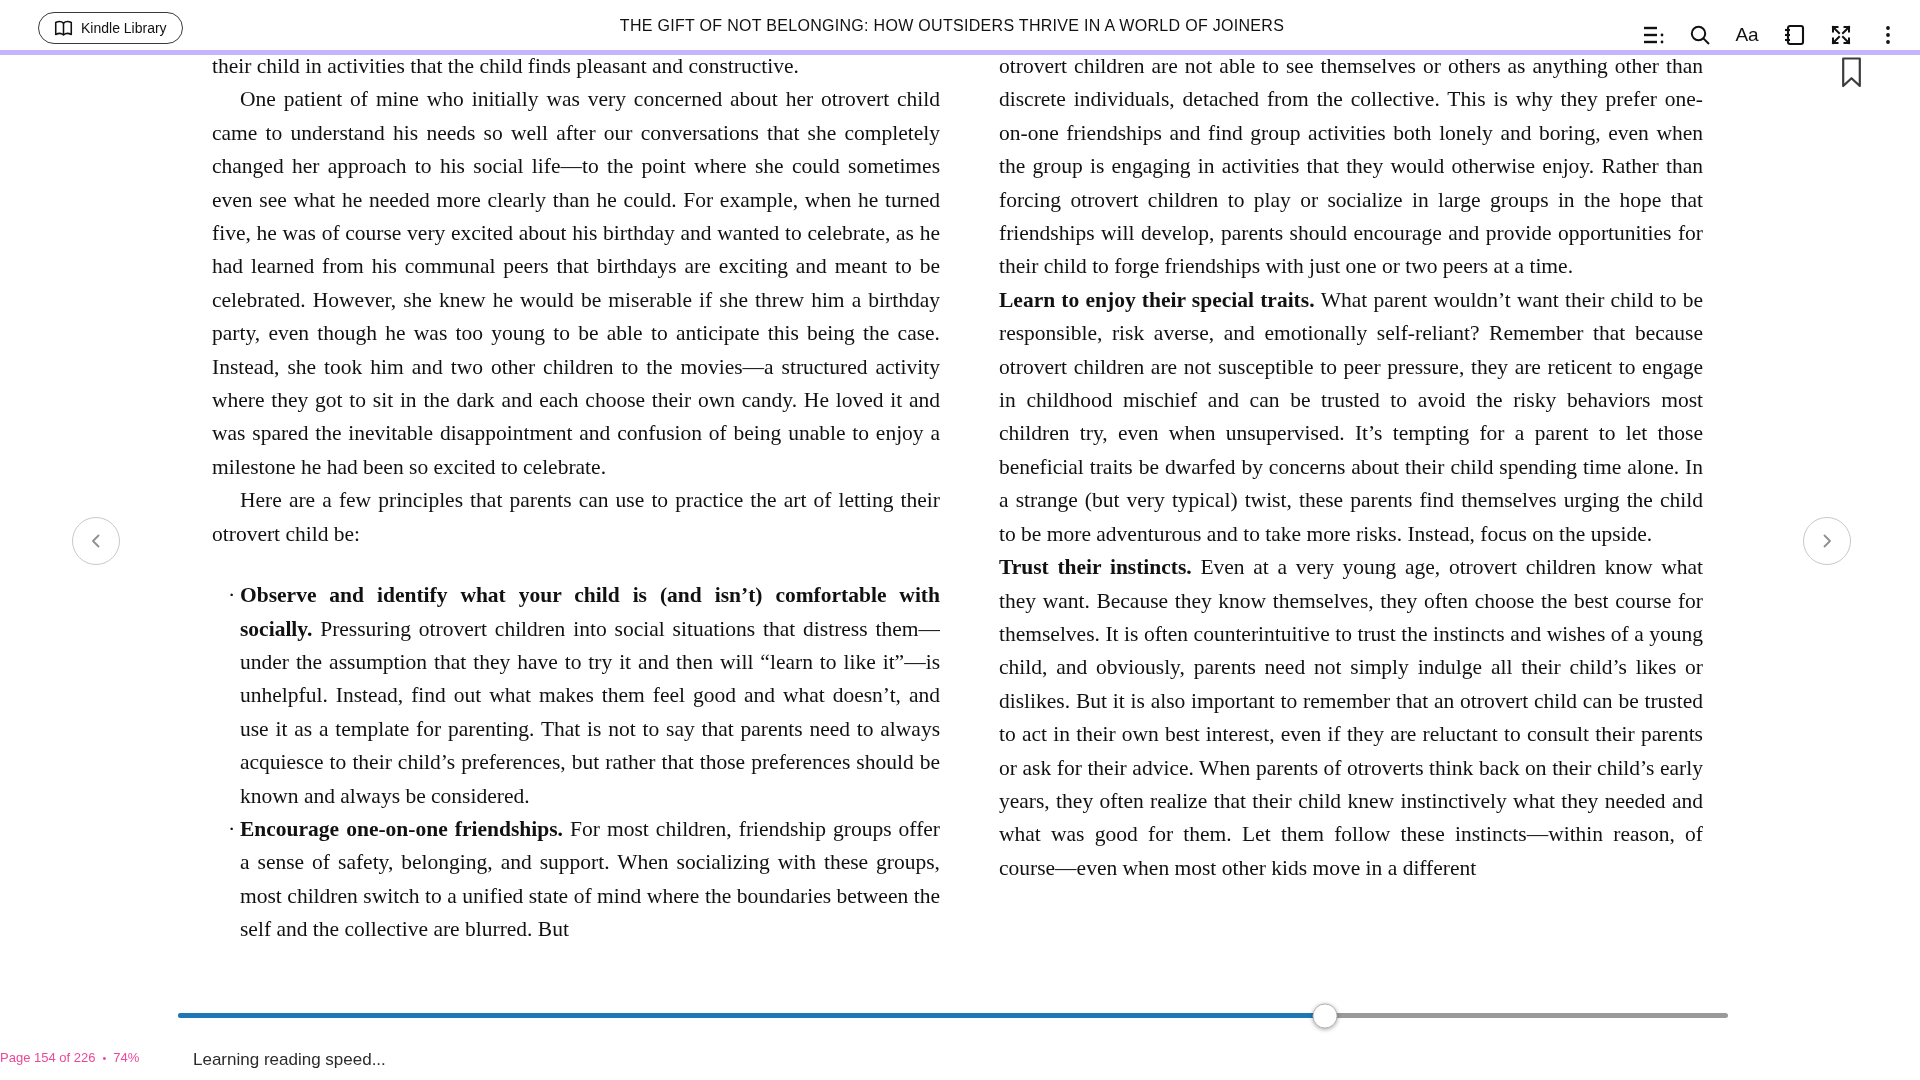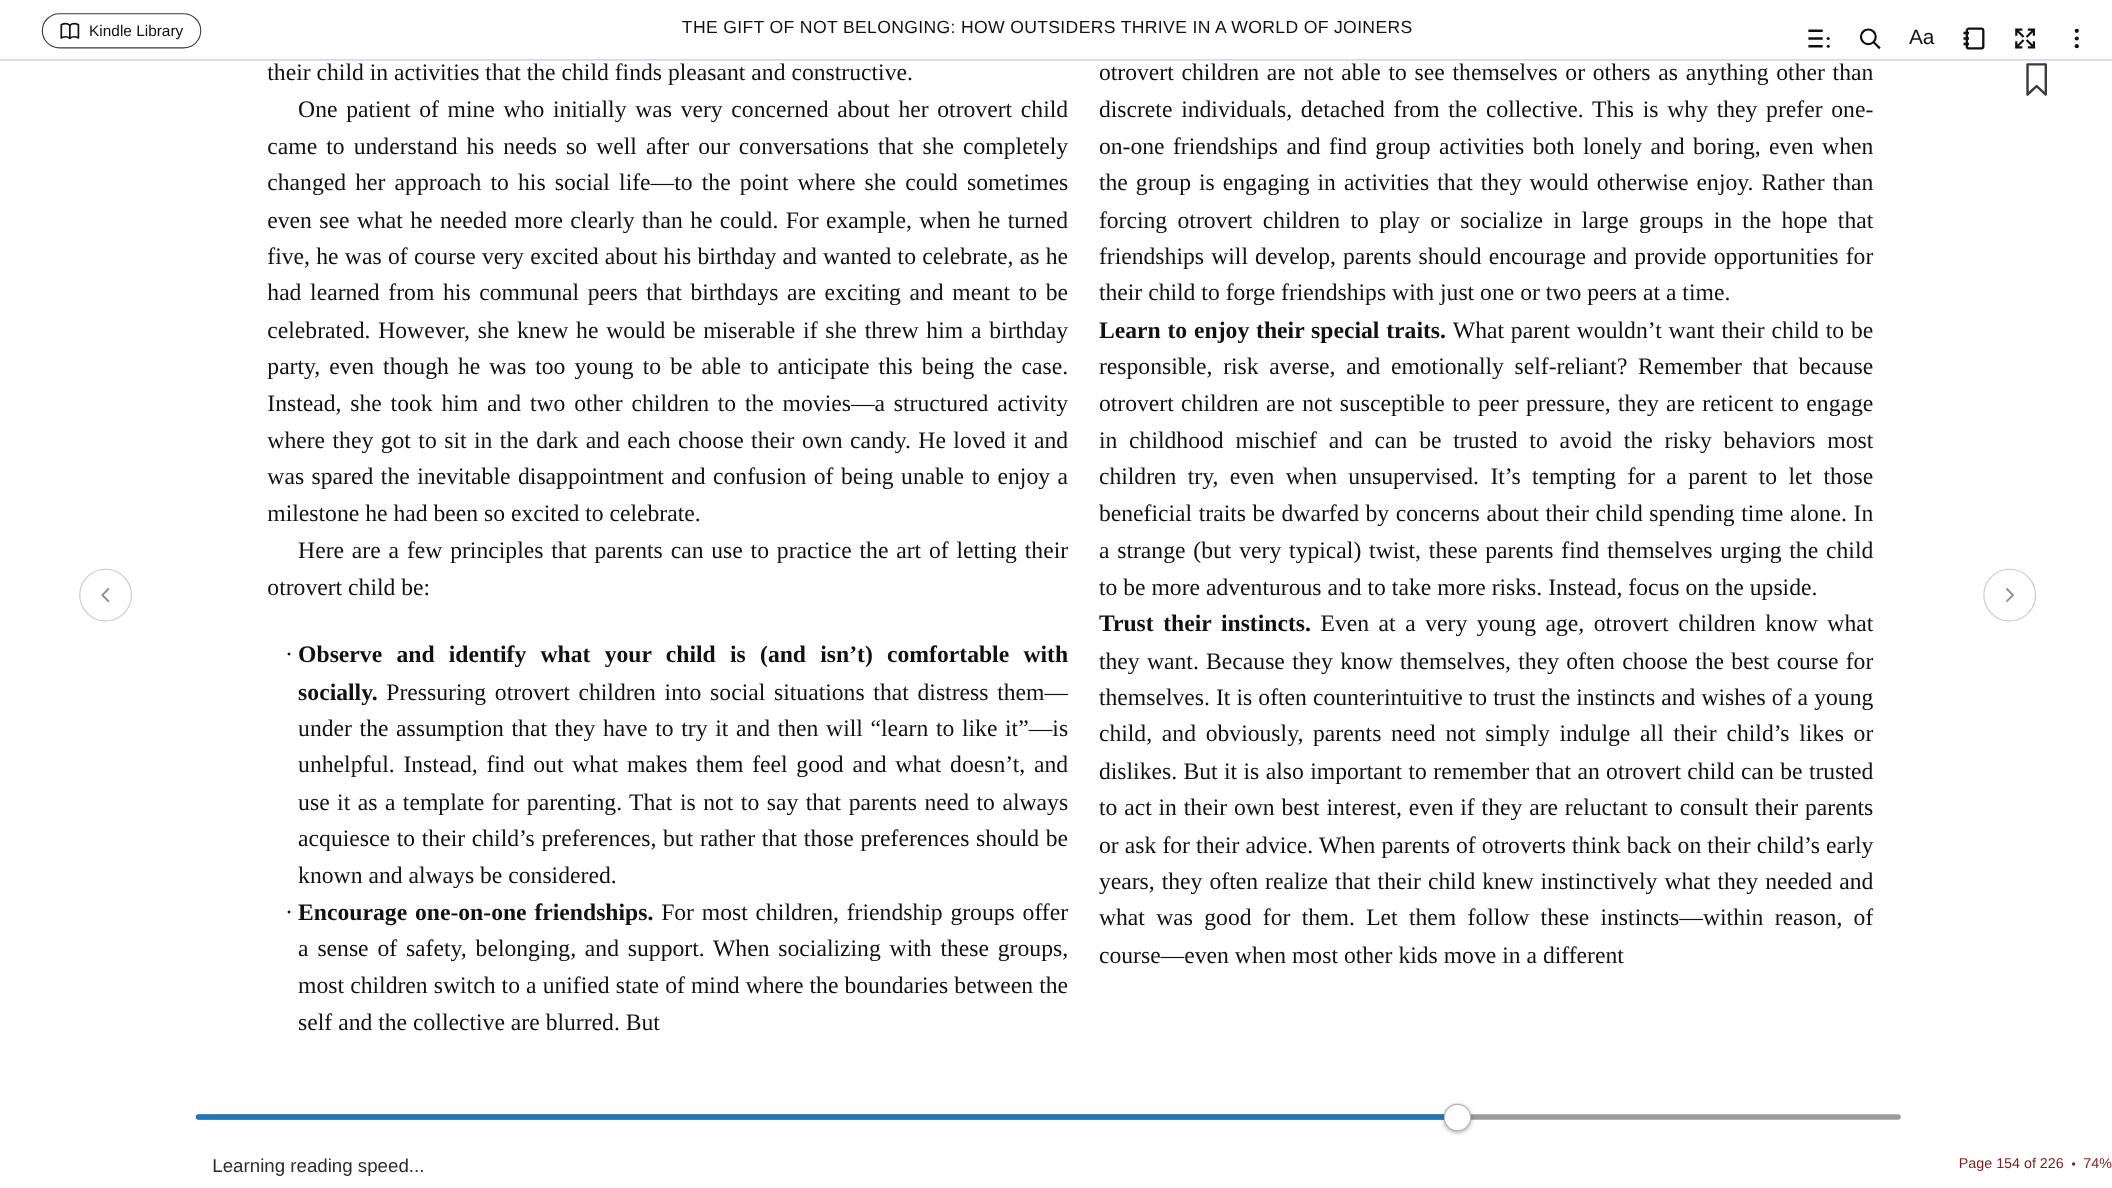--- a/index.html
+++ b/index.html
@@ -1,21 +1,21 @@
 <!DOCTYPE html>
 <html><head>
 <meta charset="utf-8">
 <style>
   * { margin:0; padding:0; box-sizing:border-box; }
   html,body { width:1920px; height:1080px; background:#fff; overflow:hidden;
               font-family:"Liberation Sans", sans-serif; }
 
   
   .topbar { position:absolute; top:0; left:0; width:1920px; height:55px;
-            background:#fff; border-bottom:1px solid #c4b5fd; }
+            background:#fff; border-bottom:5px solid #c4b5fd; }
   .library-btn { position:absolute; left:38px; top:12px; height:32px;
             display:flex; align-items:center; gap:8px; padding:0 15px;
             background:#fff; border:1.5px solid #3a3a3a; border-radius:17px;
             font-family:"Liberation Sans",sans-serif; font-size:14px; color:#111;
             cursor:pointer; }
   .book-title { position:absolute; left:0; right:16px; top:17px; text-align:center;
             font-size:16px; letter-spacing:.3px; color:#111; white-space:nowrap; }
   .topbar-icons { position:absolute; right:18px; top:0; height:69px;
             display:flex; align-items:center; gap:19px; }
   .icon-btn { width:28px; height:28px; display:flex; align-items:center; justify-content:center;
@@ -24,21 +24,21 @@
 
   
   .bookmark { position:absolute; left:1841px; top:57px; cursor:pointer;
             background:none; border:none; }
 
   
   .reader { position:absolute; top:50px; left:0; width:1920px; height:955px; }
   .col { position:absolute; top:0; height:950px; overflow:hidden;
          font-family:"Liberation Serif", serif; font-size:21.5px; line-height:33.4px;
          color:#111; text-align:justify; }
-  .col-left  { left:212px;  width:728px;margin-left:31px; }
+  .col-left  { left:212px;  width:728px; }
   .col-right { left:999px; width:704px; }
   .para.indent { text-indent:28px; }
   .bullet-item { position:relative; }
   .col-left  .bullet-item { padding-left:28px; }
   .col-left  .bullet-dot  { left:16px; }
   .col-right .bullet-item { padding-left:0; }
   .col-left .para + .bullet-item { margin-top:28px; }
   .bullet-dot { position:absolute; top:-1px; font-size:22px; }
   .bullet-lead { font-weight:bold; }
 
@@ -54,22 +54,22 @@
             --p:74%; cursor:pointer; }
   .progress-track { position:absolute; inset:0; background:#9a9a9a; border-radius:3px; }
   .progress-fill  { position:absolute; left:0; top:0; bottom:0; width:var(--p);
             background:#1f78b5; border-radius:3px; }
   .progress-handle { position:absolute; top:50%; left:var(--p); width:25px; height:25px;
             transform:translate(-50%,-50%); background:#fff; border:1px solid #b5b5b5;
             border-radius:50%; box-shadow:0 1px 4px rgba(0,0,0,.35); cursor:grab; }
 
   
   .footer-status { position:absolute; left:193px; top:1050px; font-size:17px; color:#2b2b2b; }
-  .footer-page { position:absolute; left:0; right:0; top:1050px; text-align:right;
-            font-size:13px; color:#7f1d1d; }
+  .footer-page { position:absolute; left:0; right:0; top:1050px; text-align:left;
+            font-size:13px; color:#ec4899; }
   .footer-page .sep { margin:0 7px; font-size:11px; }
 
   svg { display:block; }
 </style>
 </head>
 <body>
 
 <header class="topbar">
   <button class="library-btn">
     <svg width="19" height="17" viewBox="0 0 22 19" fill="none" stroke="#111" stroke-width="1.8" stroke-linejoin="round">

